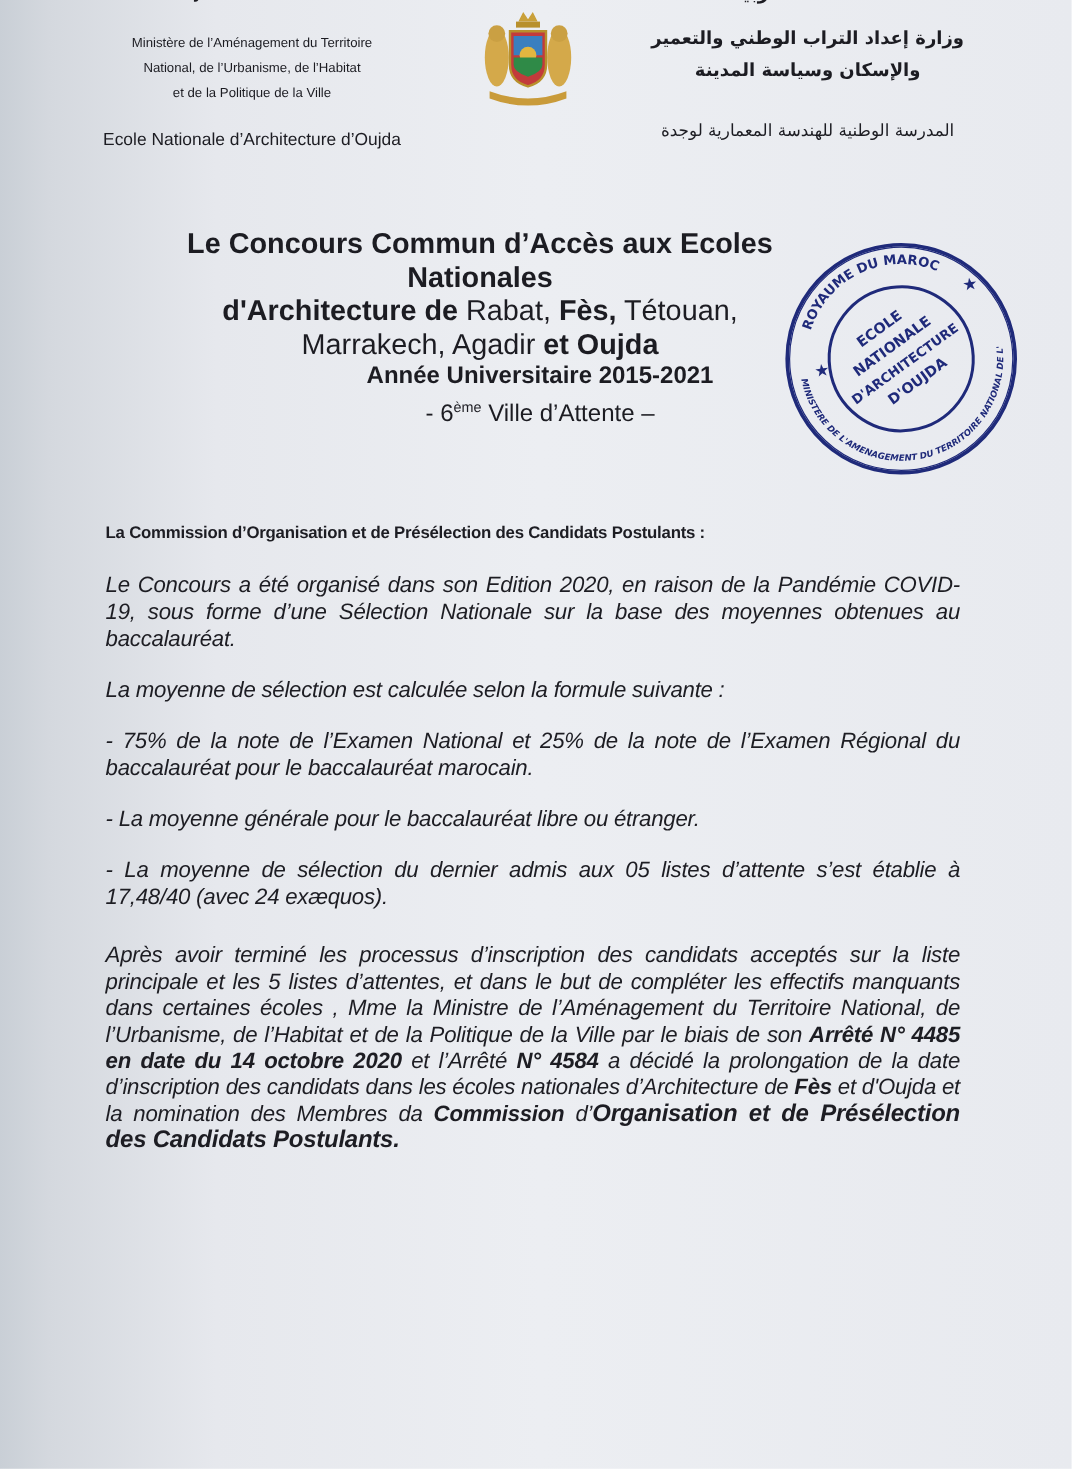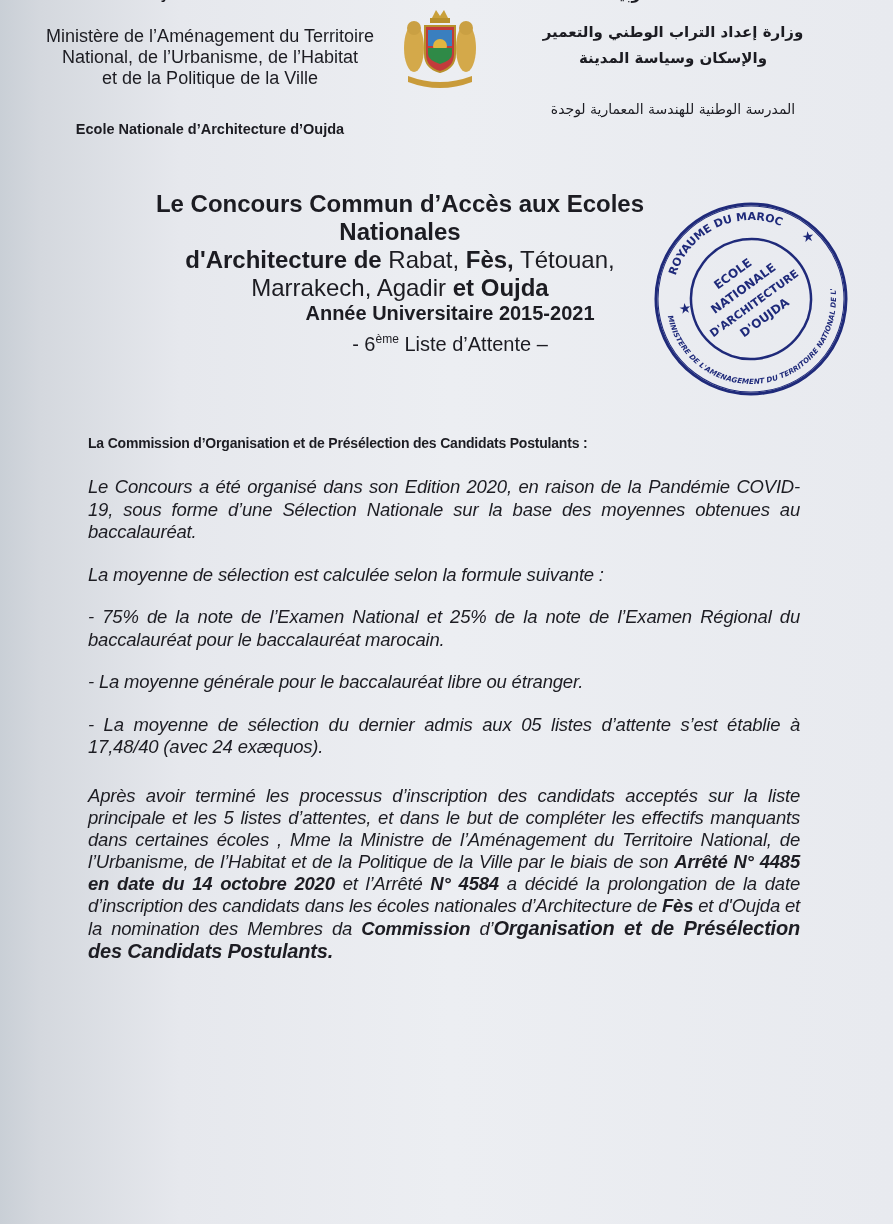--- a/index.html
+++ b/index.html
@@ -4,22 +4,22 @@
 <style>
   html, body { margin: 0; padding: 0; }
   body {
     width: 893px; height: 1224px; overflow: hidden; position: relative;
     background: linear-gradient(90deg, #c9cfd6 0px, #d4d8de 40px, #e6e8ed 180px, #eceef2 450px, #e8eaef 893px);
     font-family: "Liberation Sans", sans-serif; color: #1c1c22;
   }
   .paper { position: absolute; left: 0; top: 0; width: 893px; height: 1224px; }
   .hdr-left { position: absolute; left: 30px; top: -10px; width: 360px; text-align: center; }
   .hdr-left .kingdom { font-weight: bold; font-size: 15px; line-height: 20px; margin-top: -6px; }
-  .hdr-left .ministry { font-size: 18px; line-height: 21px; margin-top: 22px; }
-  .hdr-left .school { font-weight: bold; font-size: 14.5px; margin-top: 32px; }
+  .hdr-left .ministry { font-size: 11px; line-height: 21px; margin-top: 22px; }
+  .hdr-left .school { font-weight: normal; font-size: 14.5px; margin-top: 20px; }
   .hdr-right { position: absolute; right: 50px; top: -10px; width: 340px; text-align: center; direction: rtl; font-family: "DejaVu Sans", sans-serif; }
   .hdr-right .kingdom { font-weight: bold; font-size: 16px; margin-top: -6px; }
   .hdr-right .ministry { font-size: 15px; font-weight: bold; line-height: 26px; margin-top: 16px; }
   .hdr-right .school { font-weight: normal; font-size: 14px; margin-top: 30px; }
   .emblem { position: absolute; left: 400px; top: 6px; width: 80px; height: 86px; }
   .title-block { position: absolute; left: 100px; top: 190px; width: 600px; text-align: center; font-size: 24px; line-height: 28px; }
   .title-block b { font-weight: bold; }
   .year-block { position: absolute; left: 200px; top: 300px; width: 500px; text-align: center; font-size: 20px; line-height: 26px; }
   .year-block .year { font-weight: bold; }
   .year-block sup { font-size: 12px; }
@@ -76,21 +76,21 @@
       <b>d'Architecture de</b><span> Rabat, </span><b>Fès,</b><span> Tétouan,</span>
     </div>
     <div>
       <span>Marrakech, Agadir </span><b>et Oujda</b>
     </div>
   </div>
 
   <div class="year-block">
     <div class="year">Année Universitaire 2015-2021</div>
     <div>
-      <span>- 6</span><sup>ème</sup><span> Liste d’Attente –</span>
+      <span>- 6</span><sup>ème</sup><span> Ville d’Attente –</span>
     </div>
   </div>
 
   <div class="stamp">
     <svg width="198" height="198" viewBox="0 0 198 198" style="transform: rotate(-8deg);">
       <defs>
         <path id="outerTop" d="M 20 99 A 79 79 0 0 1 178 99"></path>
         <path id="outerBot" d="M 14 99 A 85 85 0 0 0 184 99"></path>
       </defs>
       <circle cx="99" cy="99" r="95" fill="none" stroke="#1f2a7a" stroke-width="3"></circle>

